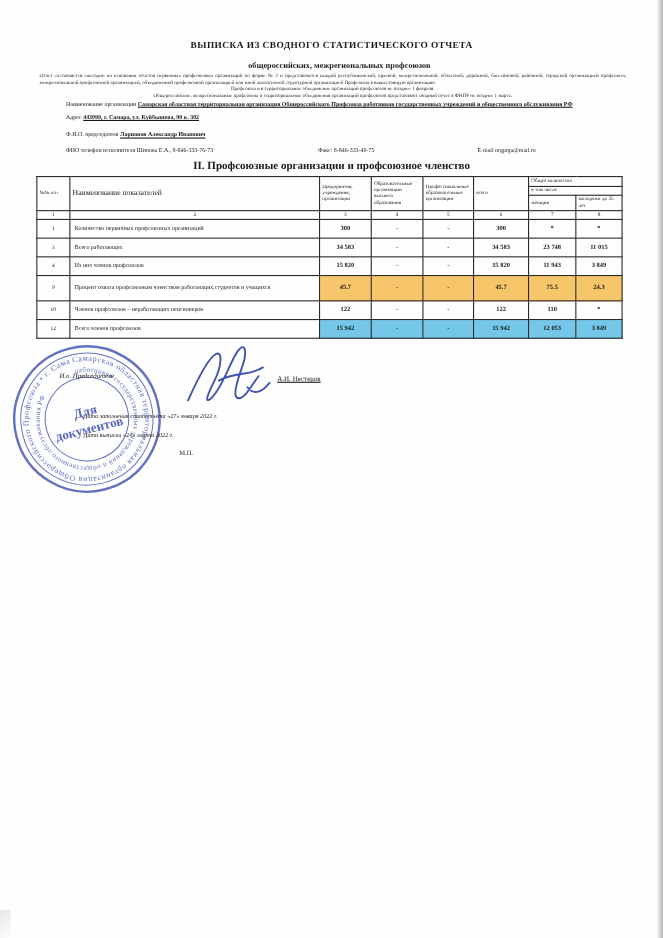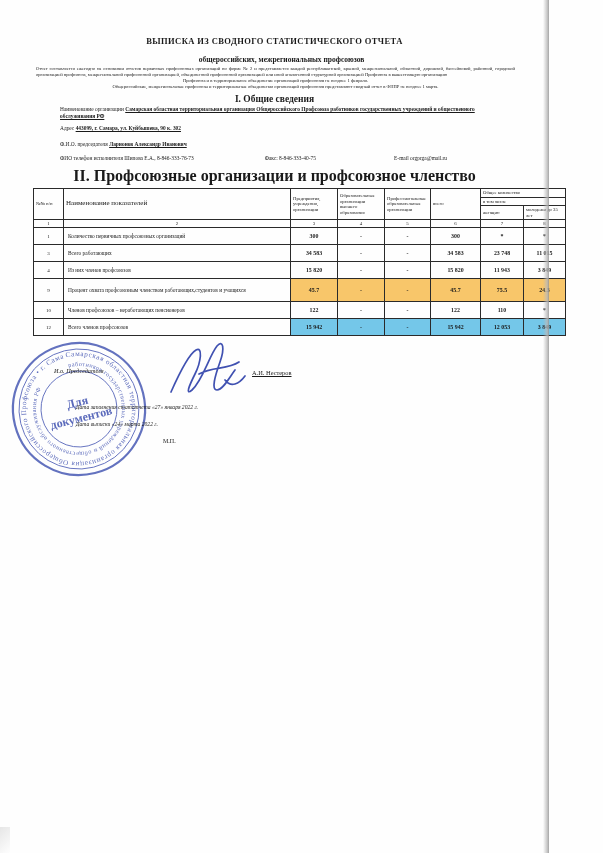--- a/index.html
+++ b/index.html
@@ -4,21 +4,21 @@
 <style>
   * { margin:0; padding:0; box-sizing:border-box; }
   html,body { width:603px; height:853px; }
   body {
     font-family:"Liberation Serif","DejaVu Serif",serif;
     background:#fefefe;
     color:#1a1a1a;
     position:relative;
     overflow:hidden;
   }
-  .page { position:relative; width:549px; height:853px; padding-top:36px; }
+  .page { position:relative; width:603px; height:853px; padding-top:36px; }
 
   
   .scan-edge-right{ position:absolute; top:0; right:0; width:6px; height:853px;
     background:linear-gradient(to right, rgba(0,0,0,0), #b9b9b9 70%, #8f8f8f); opacity:.8;}
   .scan-corner-bl{ position:absolute; left:0; bottom:0; width:10px; height:26px;
     background:linear-gradient(135deg, #d6d6d6, rgba(255,255,255,0)); opacity:.6;}
 
   .c { text-align:center; }
   .title1 { font-size:8.5px; font-weight:bold; letter-spacing:.4px; }
   .title2 { font-size:7.5px; font-weight:bold; margin-top:9px;padding-left:14px; }
@@ -31,21 +31,21 @@
   .h1 { font-size:9.5px; font-weight:bold; margin-top:4px; }
   .info { margin:2px 38px 0 60px; font-size:5.4px; line-height:7px; }
   .info .lbl { font-weight:normal; color:#222; }
   .info .val { font-weight:bold; text-decoration:underline; }
   .info-row { margin-top:5px; }
   .info-flex { display:flex; margin:7px 38px 0 60px; font-size:5.4px; }
   .info-flex .seg1 { width:245px; }
   .info-flex .seg2 { width:155px; }
   .info-flex .seg3 { width:140px; }
 
-  .h2 { font-size:16px; font-weight:bold; margin-top:6px; }
+  .h2 { font-size:10px; font-weight:bold; margin-top:6px; }
 
   table.stat {
     border-collapse:collapse; table-layout:fixed;
     margin:3px 0 0 33px; width:532px;
     font-size:5.2px;
   }
   table.stat th, table.stat td {
     border:0.7px solid #2a2a2a; padding:1px 2px; vertical-align:middle;
   }
   table.stat th { font-weight:normal; text-align:left; font-size:4.7px; line-height:5.6px; }
@@ -80,21 +80,20 @@
 
   <div class="c title1">ВЫПИСКА ИЗ СВОДНОГО СТАТИСТИЧЕСКОГО ОТЧЕТА</div>
   <div class="c title2">общероссийских, межрегиональных профсоюзов</div>
 
   <div class="preamble">
     <div class="j">Отчет составляется ежегодно на основании отчетов первичных профсоюзных организаций по форме № 2  и представляется каждой республиканской, краевой,  межрегиональной, областной,  дорожной, бассейновой,  районной, городской  организацией профсоюза,  межрегиональной  профсоюзной организацией, объединенной  профсоюзной организацией или иной аналогичной структурной  организацией Профсоюза в вышестоящую организацию</div>
     <div class="c">Профсоюза и в территориальное объединение   организаций профсоюзов не позднее 1 февраля.</div>
     <div class="c">Общероссийские,  межрегиональные профсоюзы и территориальные объединения организаций профсоюзов представляют сводный отчет в ФНПР не позднее 1 марта.</div>
   </div>
 
-  <div class="c h1">I. Общие сведения</div>
 
   <div class="info">
     <span class="lbl">Наименование организации</span>
     <span class="val">Самарская областная территориальная организация Общероссийского Профсоюза работников государственных учреждений и общественного обслуживания РФ</span>
   </div>
   <div class="info info-row">
     <span class="lbl">Адрес</span>
     <span class="val">443099, г. Самара, ул. Куйбышева, 90 к. 302</span>
   </div>
   <div class="info info-row" style="margin-top:9px;">

